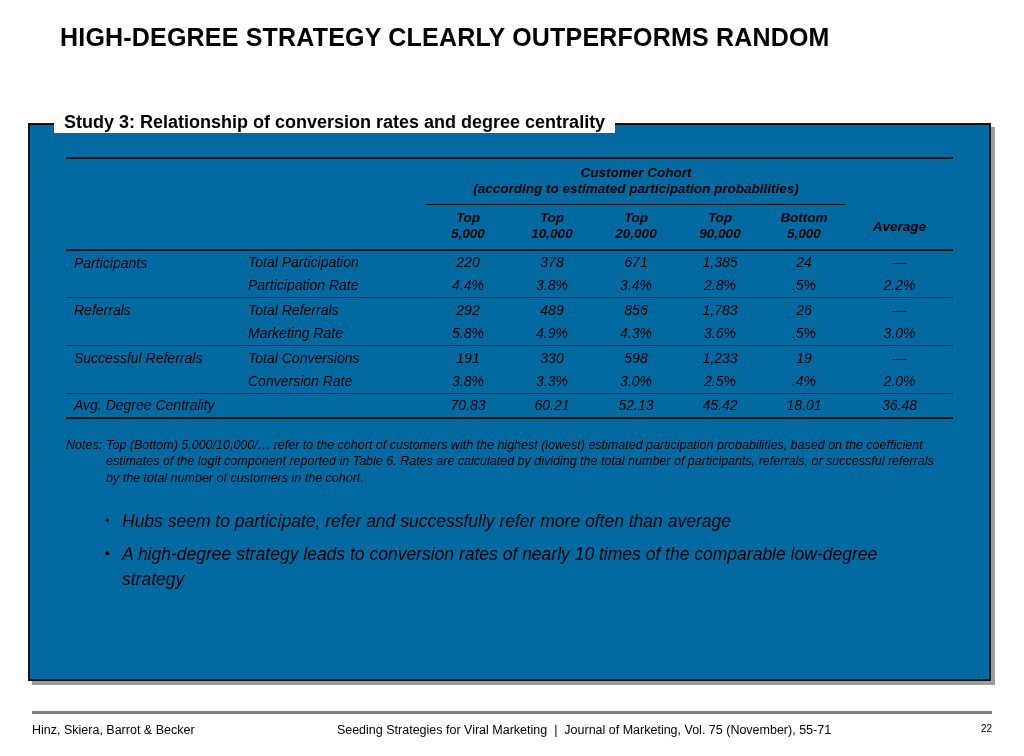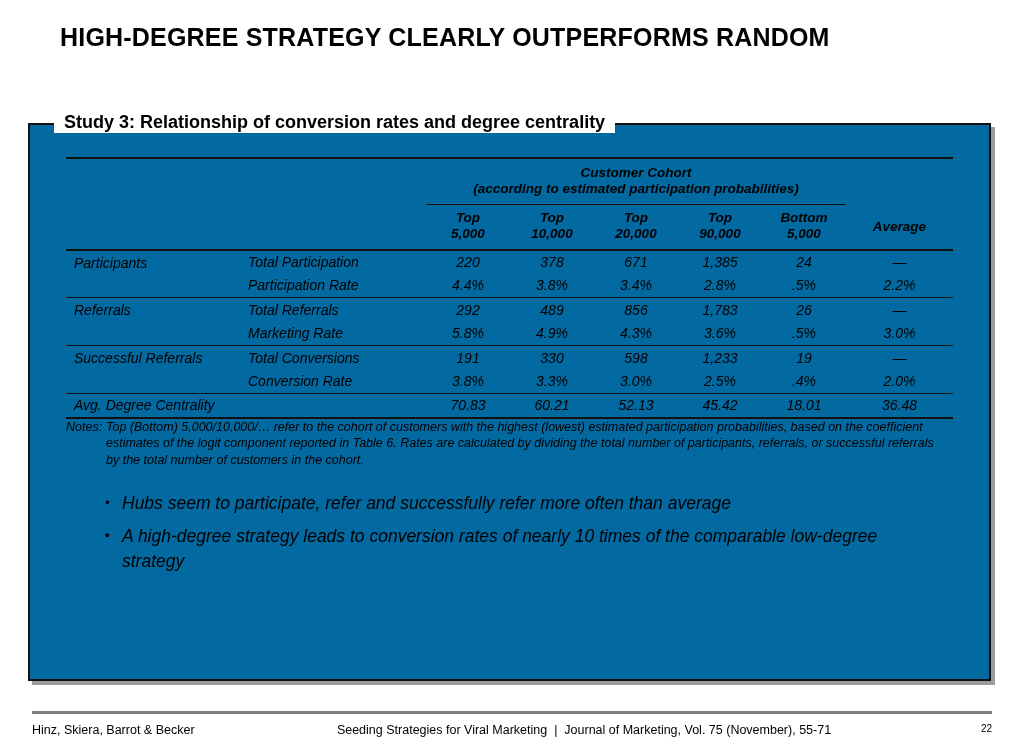--- a/index.html
+++ b/index.html
@@ -94,21 +94,21 @@
   tr.grp td { border-top: 1px solid #111; }
   tr.summary td {
     border-top: 1px solid #111;
     border-bottom: 2.5px solid #111;
   }
   tr.summary td.lbl { vertical-align: middle !important; padding-top: 0 !important; margin-left: 44px; }
 
   
   .notes {
     display: flex;
-    margin-top: 0;
+    margin-top: 18px;
     font-size: 12.5px;
     line-height: 1.35;
   }
   .notes-label { flex: 0 0 40px; }
   .notes-text { max-width: 838px; }
 
   
   ul.bullets {
     list-style: none;
     margin: 22px 0 0 38px;

